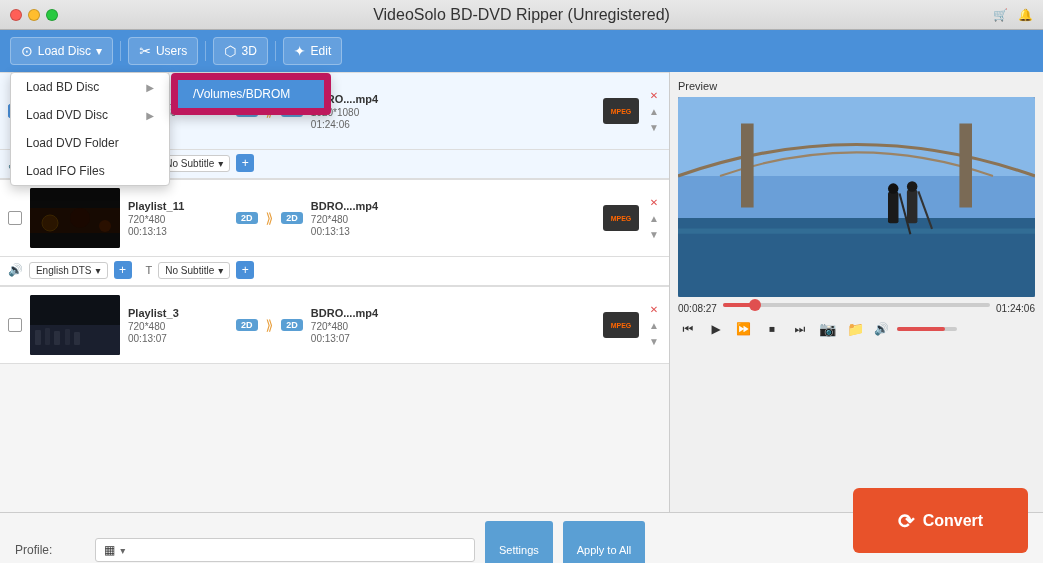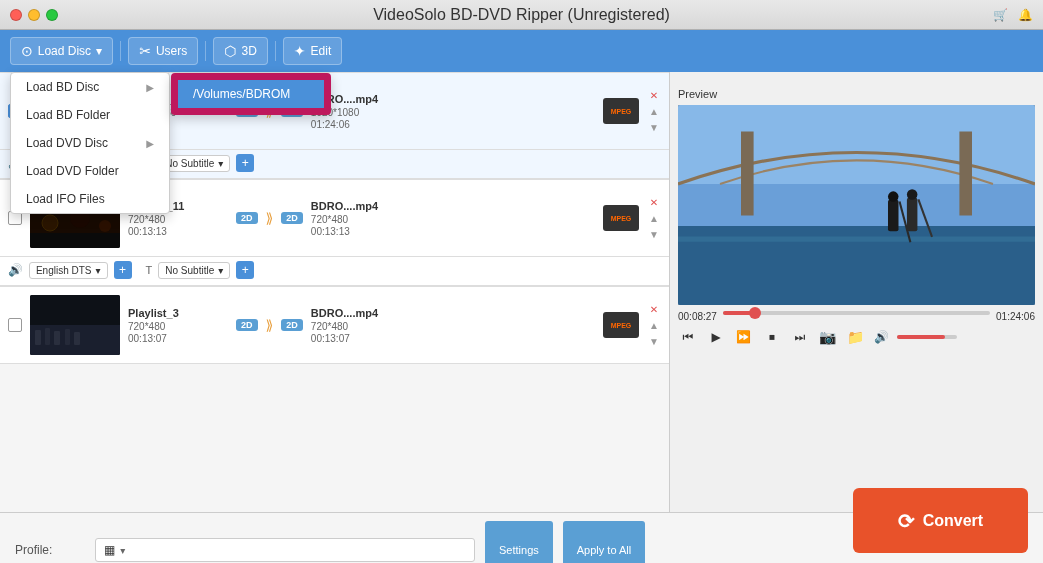--- a/index.html
+++ b/index.html
@@ -289,21 +289,20 @@
       background: #f0f0f0;
       display: flex;
       flex-direction: column;
       padding: 8px;
     }
     .preview-label {
       font-size: 11px;
       color: #333;
       margin-bottom: 5px;
       font-weight: 500;
-      margin-top: 8px;
     }
     .preview-video {
       width: 100%;
       height: 200px;
       background: #000;
       border-radius: 2px;
       overflow: hidden;
       position: relative;
     }
 
@@ -778,23 +777,20 @@
     <span>Load BD Disc</span>
     <span class="arrow">▶</span>
 
     <div class="submenu" style="top:0;left:160px;">
       <div class="dropdown-item dropdown-item-active">
         <span>/Volumes/BDROM</span>
       </div>
     </div>
   </div>
   <div class="dropdown-item">
-    <span>Load BD Folder</span>
-  </div>
-  <div class="dropdown-item">
     <span>Load DVD Disc</span>
     <span class="arrow">▶</span>
   </div>
   <div class="dropdown-item">
     <span>Load DVD Folder</span>
   </div>
   <div class="dropdown-item">
     <span>Load IFO Files</span>
   </div>
 </div>

